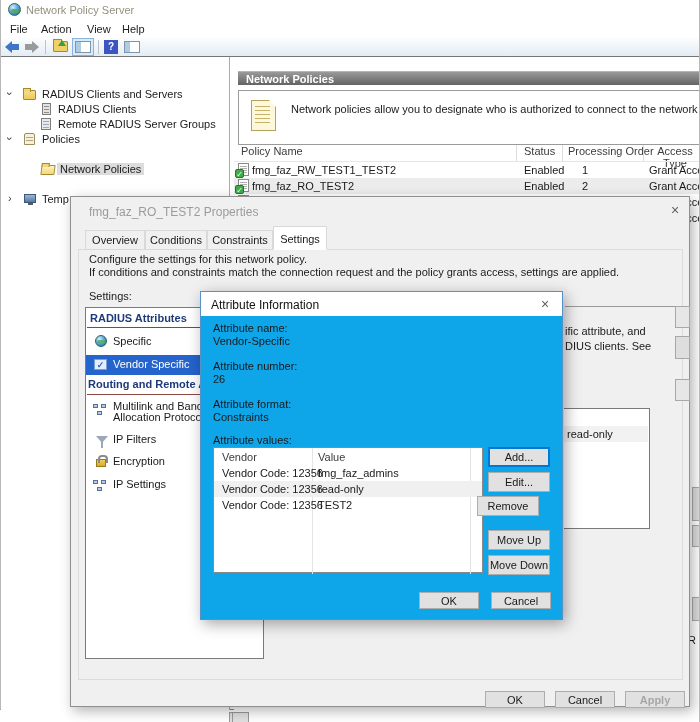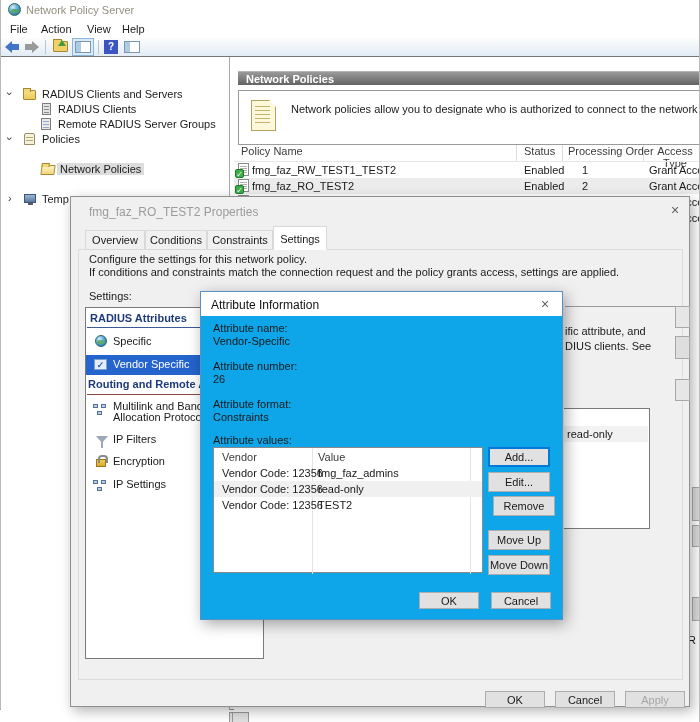--- a/index.html
+++ b/index.html
@@ -100,21 +100,21 @@
   .sl-item.sel { background:#2464cc; color:#fff; }
   .ico-check { width:13px; height:11px; background:#e4eefb; border:1px solid #7aa0d0; color:#2a62c4; font-size:9px; line-height:10px; text-align:center; font-weight:bold;}
   .ico-funnel { width:0; height:0; border-left:6px solid transparent; border-right:6px solid transparent; border-top:7px solid #9aa8b8; }
   .ico-funnel::after{content:"";position:absolute;left:-1px;top:-1px;width:2px;height:6px;background:#9aa8b8;}
   .ico-lock { width:10px; height:8px; background:linear-gradient(#f3cf58,#d8a82e); border:1px solid #9a7a18; margin-top:4px;}
   .ico-lock::before{content:"";position:absolute;left:1px;top:-5px;width:6px;height:6px;border:2px solid #8a8a8a;border-bottom:none;border-radius:4px 4px 0 0;}
   .ico-net { width:14px; height:12px; }
   .ico-net i { position:absolute; width:5px; height:4px; background:#b8cce2; border:1px solid #55709a; }
   .btn { position:absolute; background:#e1e1e1; border:1px solid #adadad; text-align:center; font-size:11px; color:#1a1a1a; padding-top:2px; }
   .btn.default { border:1px solid #0078d7; box-shadow:inset 0 0 0 1px #0078d7; }
-  .btn.disabled { color:#a6a6a6; }
+  .btn.disabled { color:#a6a6a6;font-weight:bold; }
 
   .attr-dialog { position:absolute; left:200px; top:291px; width:363px; height:329px; background:#0ea5e9;
                  border:1px solid #5692c8; box-shadow:3px 4px 14px rgba(0,0,0,.35); z-index:5; }
   .ad-titlebar { position:absolute; left:0; top:0; width:100%; height:24px; background:#fff; }
   .ad-title { position:absolute; left:10px; top:6px; color:#111; font-size:12px; }
   .ad-label { position:absolute; left:12px; white-space:nowrap; }
   .ad-value { position:absolute; left:12px; white-space:nowrap; }
   .vals-box { position:absolute; left:12px; top:155px; width:270px; height:126px; background:#fff; border:1px solid #8a8a8a; }
   .vb-col { position:absolute; top:3px; color:#3c3c3c; }
   .vb-sep { position:absolute; top:0; width:1px; height:126px; background:#e4e4e4; }
@@ -343,20 +343,20 @@
         <span class="vb-cell" style="left:104px">read-only</span>
       </div>
       <div class="vb-row" style="top:49px">
         <span class="vb-cell" style="left:8px">Vendor Code: 12356</span>
         <span class="vb-cell" style="left:104px">TEST2</span>
       </div>
     </div>
 
     <div class="btn default" style="left:287px;top:155px;width:62px;height:20px;padding-top:3px">Add...</div>
     <div class="btn" style="left:287px;top:180px;width:62px;height:20px;padding-top:3px">Edit...</div>
-    <div class="btn" style="left:292px;top:204px;width:62px;height:20px;padding-top:3px">Remove</div>
+    <div class="btn" style="left:276px;top:204px;width:62px;height:20px;padding-top:3px">Remove</div>
     <div class="btn" style="left:287px;top:238px;width:62px;height:20px;padding-top:3px">Move Up</div>
     <div class="btn" style="left:287px;top:263px;width:62px;height:20px;padding-top:3px">Move Down</div>
 
     <div class="btn" style="left:218px;top:300px;width:60px;height:17px">OK</div>
     <div class="btn" style="left:290px;top:300px;width:60px;height:17px">Cancel</div>
   </div>
 </div>
 
 </body></html>

